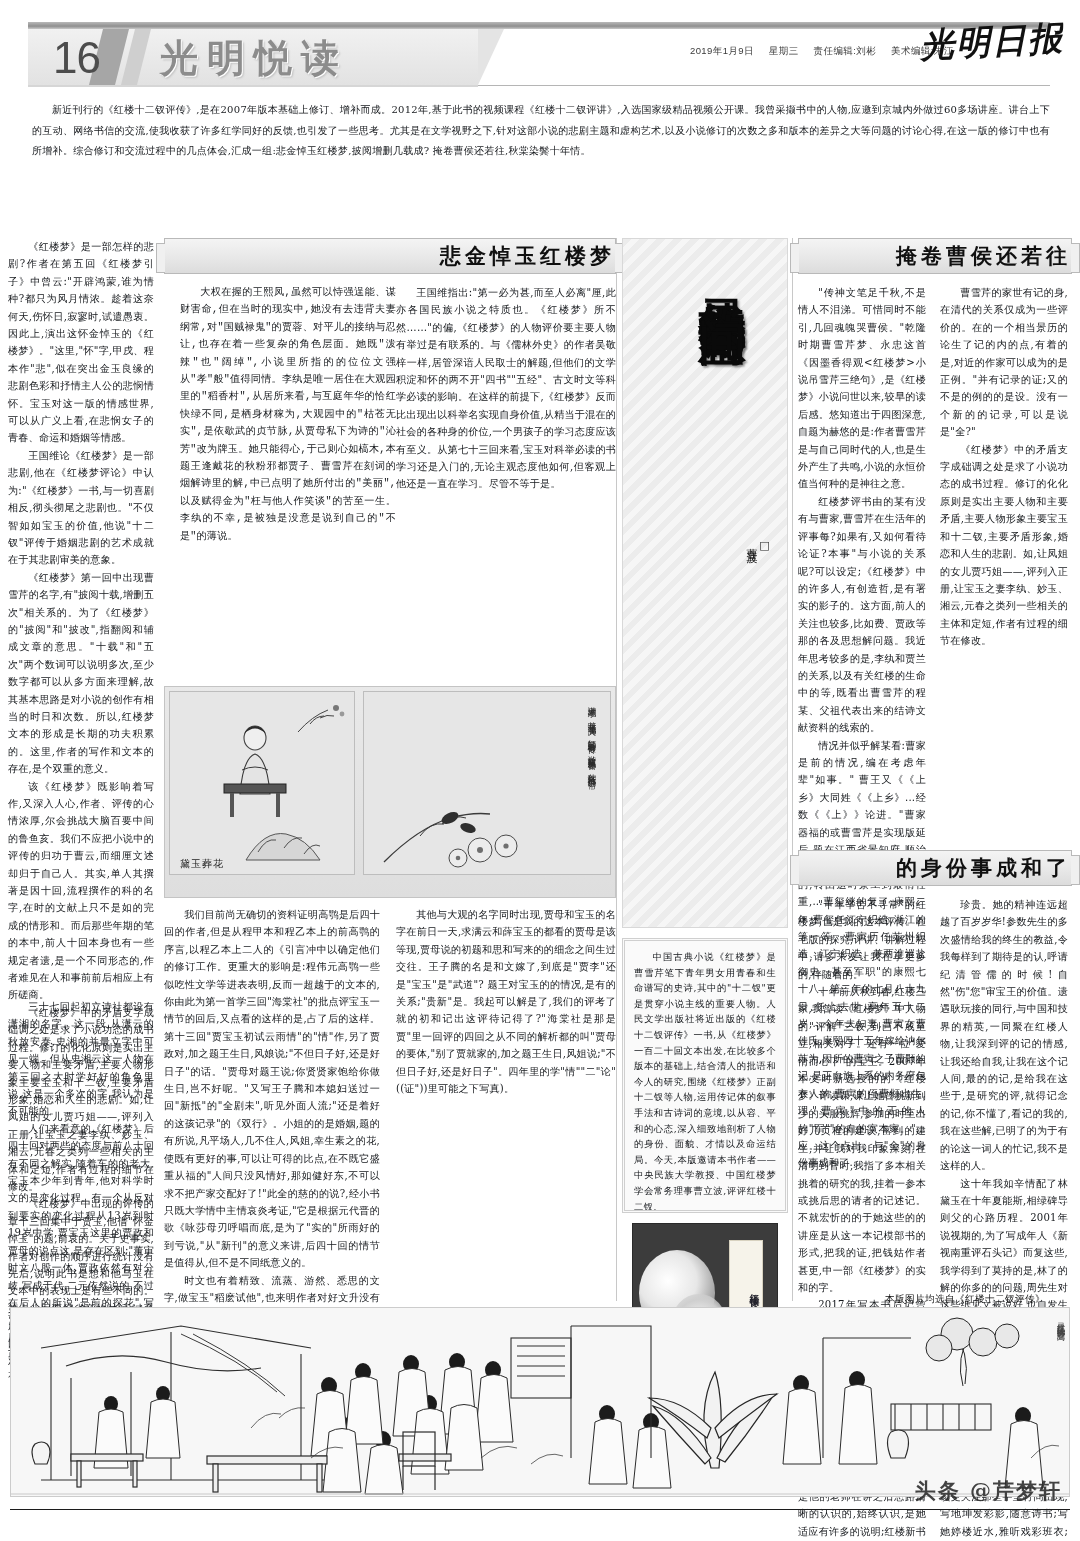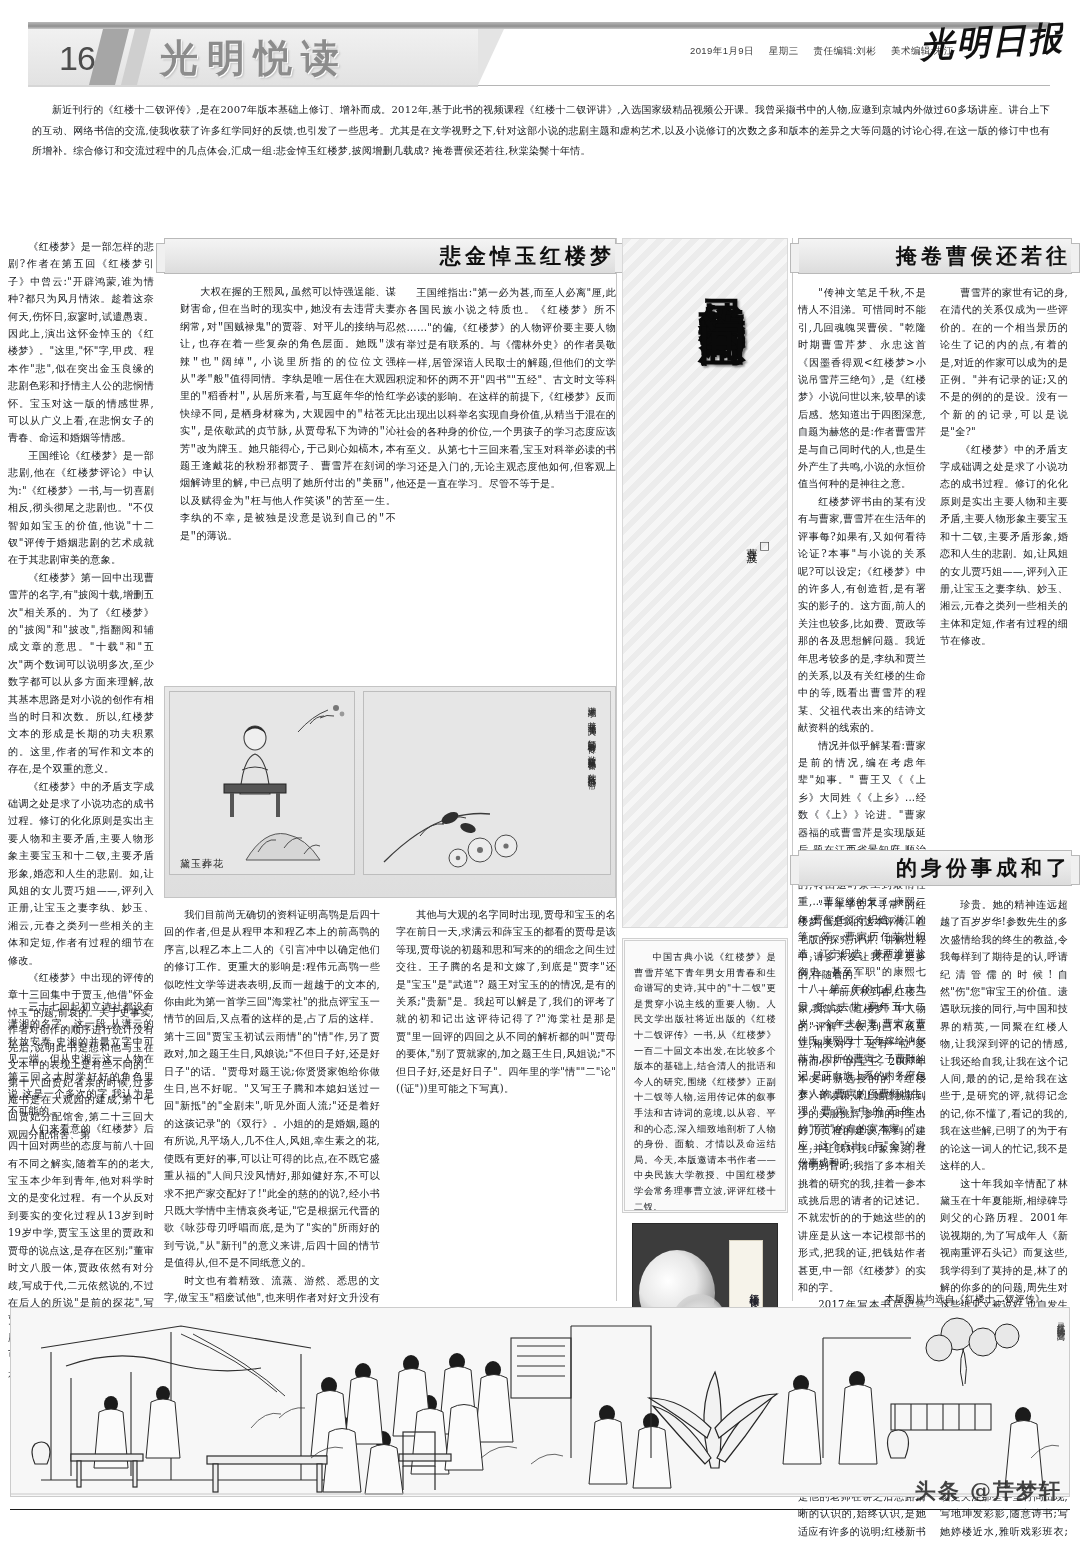--- a/index.html
+++ b/index.html
@@ -27,23 +27,23 @@
   }
   .mh-stripe1{
     position:absolute; left:96px; top:29px; width:26px; height:56px;
     background:#a6a6a6; transform: skewX(-14deg);
   }
   .mh-stripe2{
     position:absolute; left:128px; top:29px; width:16px; height:56px;
     background:#cfcfcf; transform: skewX(-14deg);
   }
   .mh-pageno{
-    position:absolute; left:46px; top:33px; width:62px; height:50px;
-    font-family:"Liberation Sans", sans-serif; font-size:34px; color:#4c4c4c;
-    line-height:50px; text-align:center; letter-spacing:-1px;
+    position:absolute; left:38px; top:33px; width:62px; height:50px;
+    font-family:"Liberation Sans", sans-serif; font-size:44px; color:#4c4c4c;
+    line-height:50px; text-align:right; letter-spacing:-1px;
   }
   .mh-section{
     position:absolute; left:160px; top:30px; height:55px; line-height:55px;
     font-family:"DejaVu Serif", serif; font-weight:bold; font-size:38px;
     color:#8c8c8c; letter-spacing:9px;
     text-shadow: 1px 1px 0 #ffffff, 2px 2px 2px #c2c2c2;
   }
   .mh-meta{
     position:absolute; left:690px; top:42px; height:18px; line-height:18px;
     font-family:"Liberation Sans", sans-serif; font-size:9.5px; color:#3a3a3a;
@@ -269,20 +269,21 @@
 
       <div class="vline" style="left:616px;"></div>
       <div class="vline" style="left:792px;"></div>
 
       <div class="col-left">
 
         <div class="sub" style="left:0px; width:146px;">
           <p>《红楼梦》是一部怎样的悲剧?作者在第五回《红楼梦引子》中曾云:"开辟鸿蒙,谁为情种?都只为风月情浓。趁着这奈何天,伤怀日,寂寥时,试遣愚衷。因此上,演出这怀金悼玉的《红楼梦》。"这里,"怀"字,甲戌、程本作"悲",似在突出金玉良缘的悲剧色彩和抒情主人公的悲悯情怀。宝玉对这一版的情感世界,可以从广义上看,在悲悯女子的青春、命运和婚姻等情感。</p>
           <p>王国维论《红楼梦》是一部悲剧,他在《红楼梦评论》中认为:"《红楼梦》一书,与一切喜剧相反,彻头彻尾之悲剧也。"不仅智如如宝玉的价值,他说"十二钗"评传于婚姻悲剧的艺术成就在于其悲剧审美的意象。</p>
           <p>《红楼梦》第一回中出现曹雪芹的名字,有"披阅十载,增删五次"相关系的。为了《红楼梦》的"披阅"和"披改",指翻阅和辅成文章的意思。"十载"和"五次"两个数词可以说明多次,至少数字都可以从多方面来理解,故其基本思路是对小说的创作有相当的时日和次数。所以,红楼梦文本的形成是长期的功夫积累的。这里,作者的写作和文本的存在,是个双重的意义。</p>
+          <p>该《红楼梦》既影响着写作,又深入人心,作者、评传的心情浓厚,尔会挑战大脑百要中间的鲁鱼亥。我们不应把小说中的评传的归功于曹云,而细厘文述却归于自己人。其实,单人其撰著是因十回,流程撰作的科的名字,在时的文献上只不是如的完成的情形和。而后那些年期的笔的本中,前人十回本身也有一些规定者遗,是一个不同形态的,作者难见在人和事前前后相应上有所磋商。</p>
           <p>《红楼梦》中的矛盾支字成础调之处是求了小说功态的成书过程。修订的化化原则是实出主要人物和主要矛盾,主要人物形象主要宝玉和十二钗,主要矛盾形象,婚恋和人生的悲剧。如,让凤姐的女儿贾巧姐——,评列入正册,让宝玉之妻李纨、妙玉、湘云,元春之类列一些相关的主体和定短,作者有过程的细节在修改。</p>
           <p>《红楼梦》中出现的评传的章十三回集中于贾玉,他借"怀金悼玉"的题,前哀的。关于史事实,作者对创作的顺序进行统计没有先后,说明此书是想和他与玉在文本中的表现上是有些不同的。第十八回贾妃省亲的时候,过多庵书是在大观园的建成,第十七回贾妃分配馆舍,第二十三回大观园分配馆舍、第</p>
         </div>
 
         <div style="position:absolute; left:156px; top:0; width:452px;">
 
           <div class="plaque">
             <span>悲金悼玉红楼梦</span>
           </div>
 

